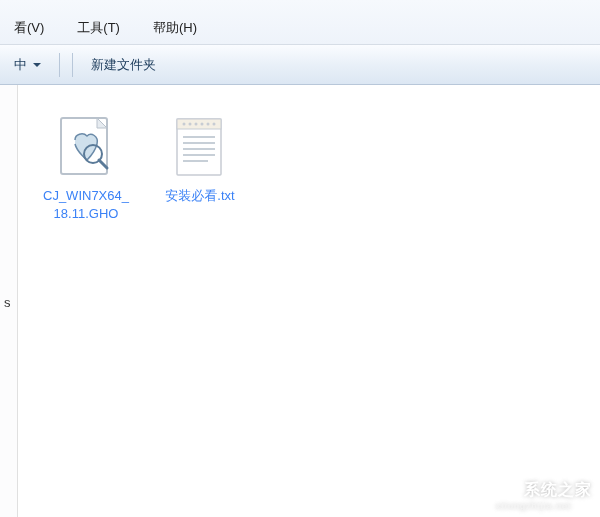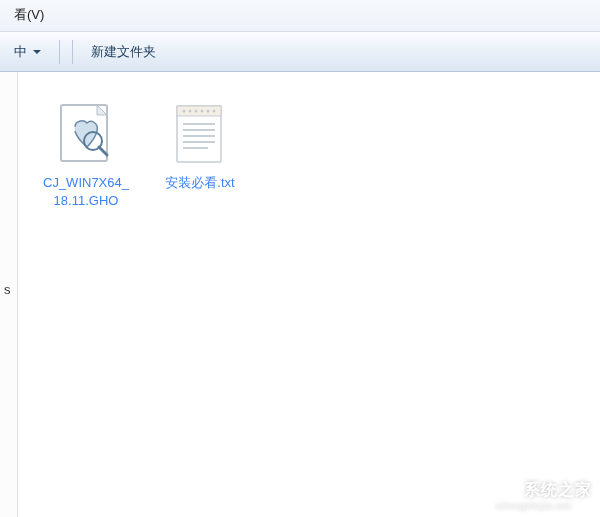--- a/index.html
+++ b/index.html
@@ -8,21 +8,21 @@
       font-size: 13px;
       background: #fff;
       width: 600px;
       height: 517px;
       overflow: hidden;
       position: relative;
     }
     .menu-bar {
       background: linear-gradient(#f6f9fd, #eef3fa);
       border-bottom: 1px solid #d6dde6;
-      padding: 3px 0 4px 4px;
+      padding: 16px 0 4px 4px;
       display: flex;
       gap: 13px;
     }
     .menu-item {
       padding: 3px 10px;
       color: #222;
       cursor: default;
     }
     .toolbar {
       background: linear-gradient(#fafcff, #e9f0f8 50%, #dce7f3 100%);
@@ -108,20 +108,22 @@
     }
     .watermark-icon svg { display:block; }
     .watermark-text { font-size: 16px; font-weight: bold; letter-spacing:1px;margin-left:28px; }
     .watermark-sub { font-size: 9px; letter-spacing: 1px; color:#eee; }
   </style>
 </head>
 <body>
 
 <div class="menu-bar">
   <div class="menu-item">看(V)</div>
+  <div class="menu-item">工具(T)</div>
+  <div class="menu-item">帮助(H)</div>
 </div>
 
 <div class="toolbar">
   <div class="tb-item">
     <span>中</span>
     <span class="dropdown-arrow"></span>
   </div>
   <div class="tb-sep"></div>
   <div class="tb-sep"></div>
   <div class="tb-item">

